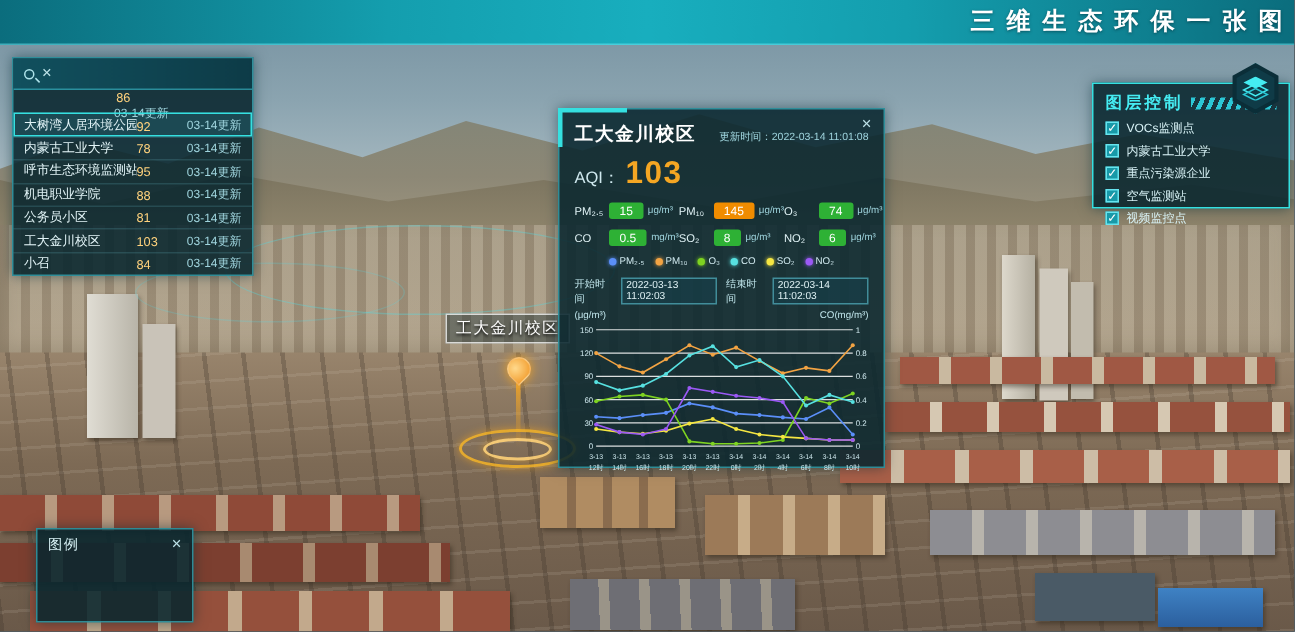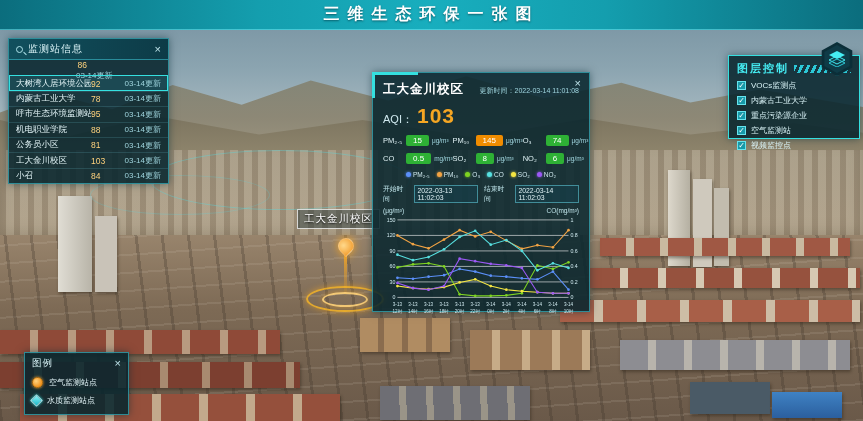--- a/index.html
+++ b/index.html
@@ -25,21 +25,21 @@
          background:linear-gradient(#98846c 0%, #7d6a55 40%, #6a5949 100%); }
   .citynear::after { content:""; position:absolute; inset:0;
          background:repeating-linear-gradient(83deg, rgba(60,50,40,.28) 0 3px, rgba(0,0,0,0) 3px 26px),
                     repeating-linear-gradient(-4deg, rgba(220,210,195,.12) 0 2px, rgba(0,0,0,0) 2px 18px); }
   .bld { position:absolute; box-shadow:1px 2px 3px rgba(40,30,20,.45); }
   .wire { position:absolute; border:1px solid rgba(80,220,230,.35); border-radius:50%; filter:blur(.4px); }
 
   
   .topbar { position:absolute; left:0; top:0; width:863px; height:30px;
             background:linear-gradient(90deg,#0b6d7d 0%, #149eae 30%, #18aebe 50%, #149eae 70%, #0b6d7d 100%);
-            display:flex; align-items:center; justify-content:center; z-index:30;
+            display:flex; align-items:center; justify-content:flex-end; z-index:30;
             border-bottom:1px solid rgba(120,240,250,.5); }
   .topbar .title { color:#fff; font-size:16px; font-weight:bold; letter-spacing:8px; text-shadow:0 1px 2px rgba(0,40,50,.6); }
 
   
   .panel { position:absolute; background:rgba(8,38,46,.88); border:1px solid rgba(60,190,205,.65);
            box-shadow:0 0 8px rgba(0,40,50,.5); color:#cfe8ee; z-index:20; }
   .x-btn { color:#bfe4ea; font-size:11px; line-height:11px; cursor:pointer; }
 
   
   .station { left:8px; top:38px; width:161px; height:146px; font-size:9px; }
@@ -151,21 +151,20 @@
 
   <div class="billboard">工大金川校区</div>
   <div class="marker"></div>
   <div class="beam"></div>
   <div class="ring r1"></div>
   <div class="ring r2"></div>
 
   <div class="panel station">
     <div class="station-head">
       <span class="mag"></span>
-      <span class="t">监测站信息</span>
       <span class="x-btn">×</span>
     </div>
     <div id="station-rows">
         <div class="srow">
           <span class="nm">青城氧吧公园</span>
           <span class="aq">86</span>
           <span class="up">03-14更新</span>
         </div>
         <div class="srow sel">
           <span class="nm">大树湾人居环境公园</span>
@@ -445,25 +444,15 @@
           <span>视频监控点</span>
         </div>
       </div>
   </div>
 
   <div class="panel maplegend">
     <div class="ml-head">
       <span class="t">图例</span>
       <span class="x-btn">×</span>
     </div>
-    <div id="ml-items">
-        <div class="ml-item">
-          <span class="ic-air"></span>
-          <span>空气监测站点</span>
-        </div>
-        <div class="ml-item">
-          <span class="ic-water"></span>
-          <span>水质监测站点</span>
-        </div>
-      </div>
   </div>
 
 </div>
 
 </body></html>

